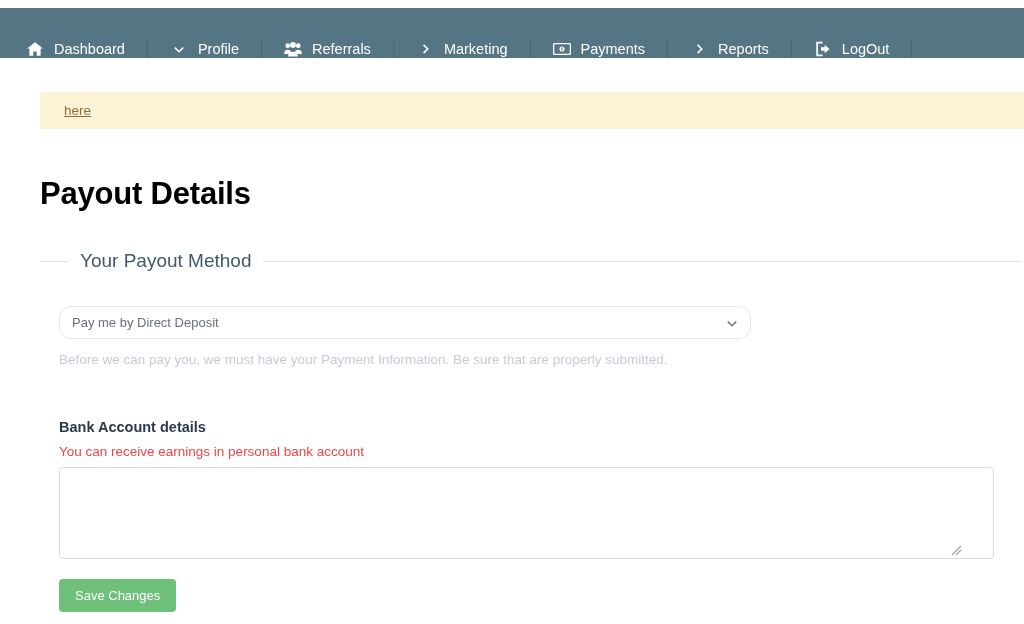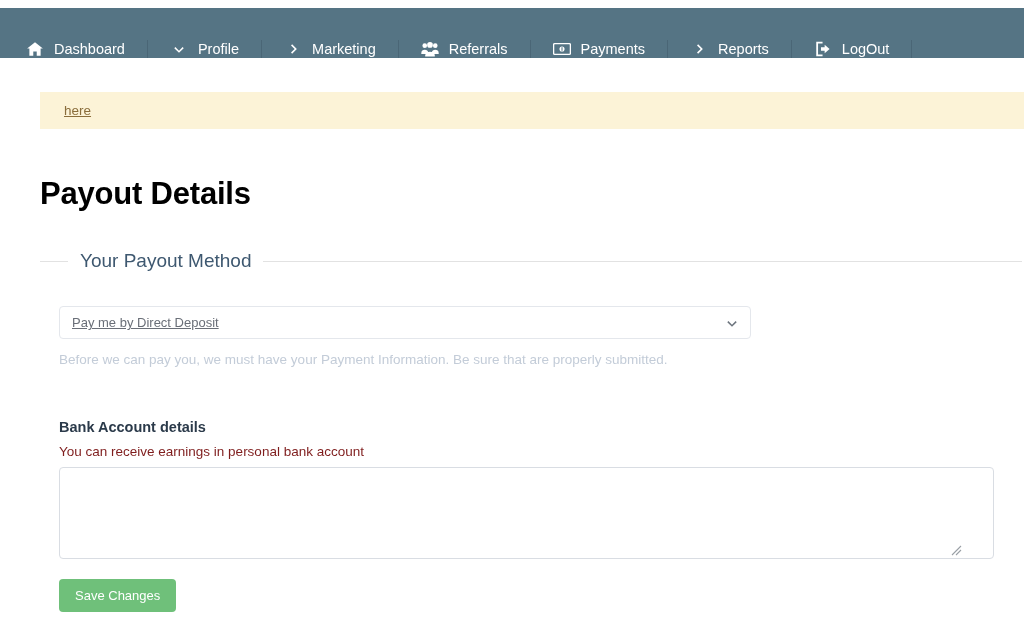--- a/index.html
+++ b/index.html
@@ -104,29 +104,28 @@
 
   
   .select-wrap {
     position: absolute;
     left: 59px; top: 306px;
     width: 692px; height: 33px;
   }
   .select-box {
     width: 100%; height: 100%;
     border: 1px solid #e4e7ec;
-    border-radius: 4px;
+    border-radius: 12px;
     background: #ffffff;
     display: flex;
     align-items: center;
     padding: 0 12px;
     font-size: 13px;
     color: #6a6f78;
     cursor: pointer;
-    text-decoration: underline;
   }
   .select-chevron {
     position: absolute;
     right: 12px; top: 50%;
     transform: translateY(-50%);
     width: 14px; height: 14px;
     pointer-events: none;
   }
   .select-chevron svg { display: block; }
 
@@ -142,21 +141,21 @@
     position: absolute;
     left: 59px; top: 419px;
     font-size: 14.5px;
     font-weight: bold;
     color: #2b3a4a;
   }
   .bank-sub {
     position: absolute;
     left: 59px; top: 444px;
     font-size: 13.5px;
-    color: #7f1d1d;
+    color: #ef4444;
   }
   .textarea-box {
     position: absolute;
     left: 59px; top: 467px;
     width: 935px; height: 92px;
     border: 1px solid #d9dde3;
     border-radius: 4px;
     background: #ffffff;
     resize: none;
     font-family: "Liberation Sans", sans-serif;
@@ -205,43 +204,43 @@
     <span class="nav-icon">
       <svg width="14" height="14" viewBox="0 0 24 24">
           <path d="M5.8 8.6 12 14.8l6.2-6.2 1.9 1.9L12 18.6 3.9 10.5z"></path>
         </svg>
     </span>
     <span>Profile</span>
   </div>
 
   <div class="nav-item">
     <span class="nav-icon">
-      <svg width="14" height="14" viewBox="0 0 24 24">
-          <path d="M8.6 5.8 14.8 12l-6.2 6.2 1.9 1.9L18.6 12 10.5 3.9z"></path>
-        </svg>
-    </span>
-    <span>Marketing</span>
-  </div>
-
-  <div class="nav-item">
-    <span class="nav-icon">
       <svg width="20" height="18" viewBox="0 0 24 20">
         <circle cx="5" cy="5.5" r="3.1"></circle>
           <circle cx="19" cy="5.5" r="3.1"></circle>
           <circle cx="12" cy="4.6" r="3.8"></circle>
         <path d="M0.4 15.2c0-2.6 2.1-4.2 4.6-4.2s4.6 1.6 4.6 4.2v1.6H0.4z"></path>
         <path d="M14.4 15.2c0-2.6 2.1-4.2 4.6-4.2s4.6 1.6 4.6 4.2v1.6h-9.2z"></path>
         <path d="M5.6 18.6c0-3.1 2.6-5.1 6.4-5.1s6.4 2 6.4 5.1V20H5.6z"></path>
       </svg>
     </span>
     <span>Referrals</span>
   </div>
 
   <div class="nav-item">
     <span class="nav-icon">
+      <svg width="14" height="14" viewBox="0 0 24 24">
+          <path d="M8.6 5.8 14.8 12l-6.2 6.2 1.9 1.9L18.6 12 10.5 3.9z"></path>
+        </svg>
+    </span>
+    <span>Marketing</span>
+  </div>
+
+  <div class="nav-item">
+    <span class="nav-icon">
       <svg width="20" height="14" viewBox="0 0 24 16">
         <rect x="0.8" y="0.8" width="22.4" height="14.4" rx="1.4" fill="none" stroke="#ffffff" stroke-width="1.8"></rect>
         <circle cx="12" cy="8" r="3.4"></circle>
         <rect x="11.3" y="5.6" width="1.4" height="4.8" fill="#557484"></rect>
       </svg>
     </span>
     <span>Payments</span>
   </div>
 
   <div class="nav-item">

